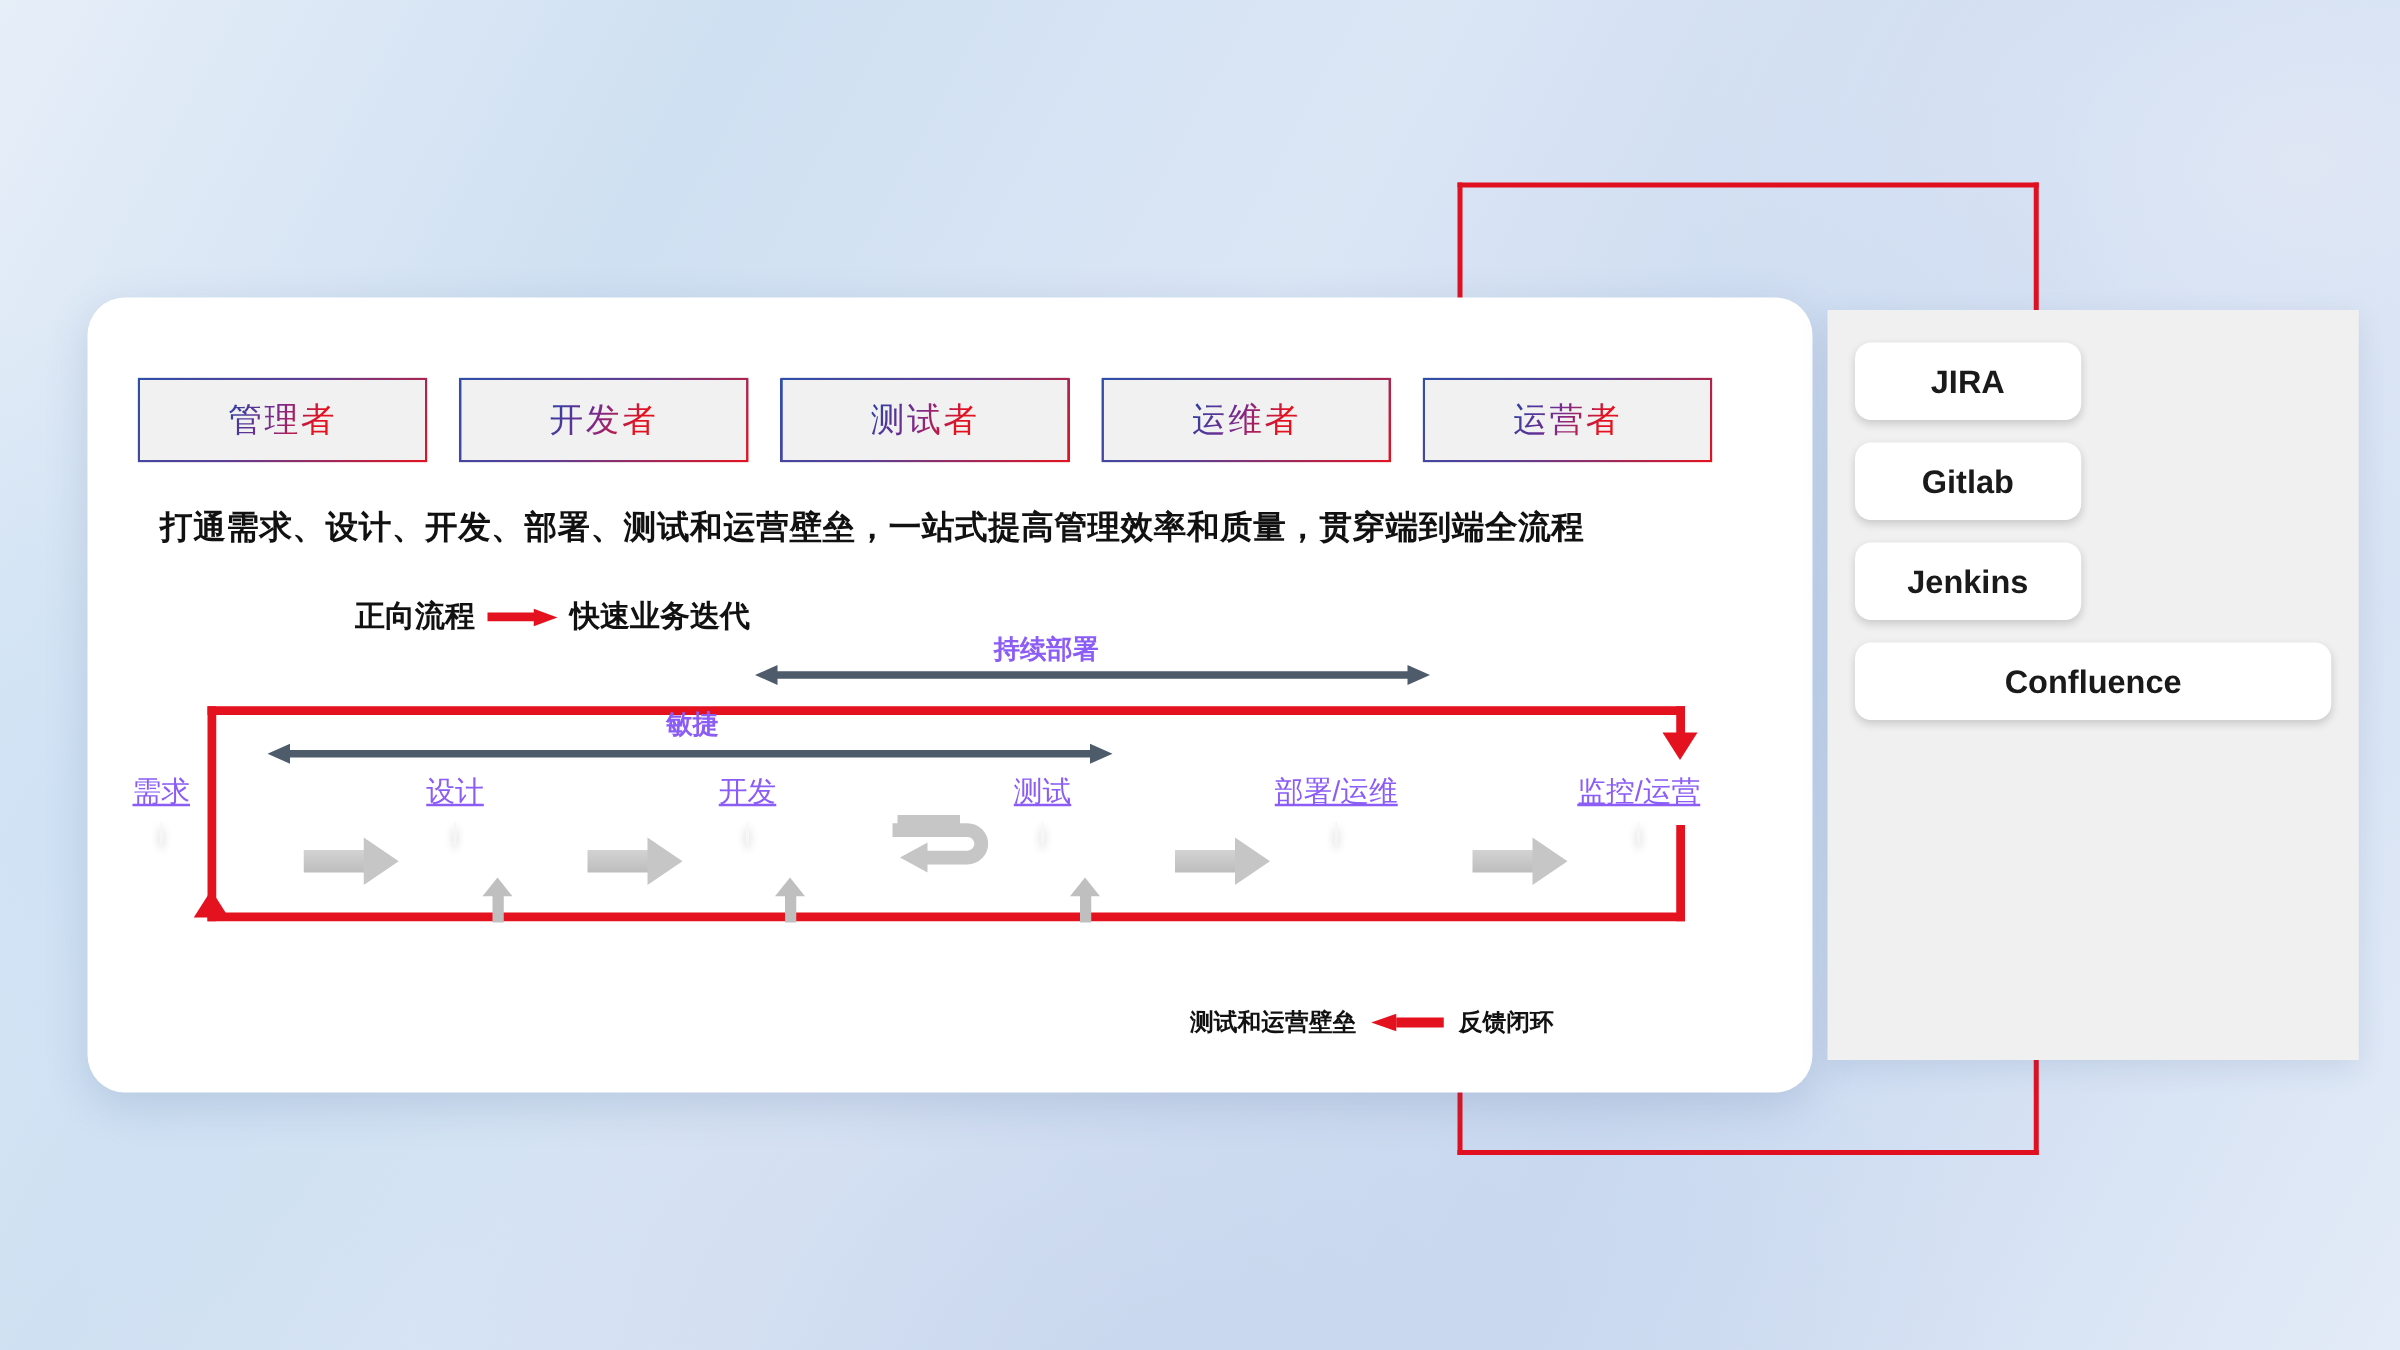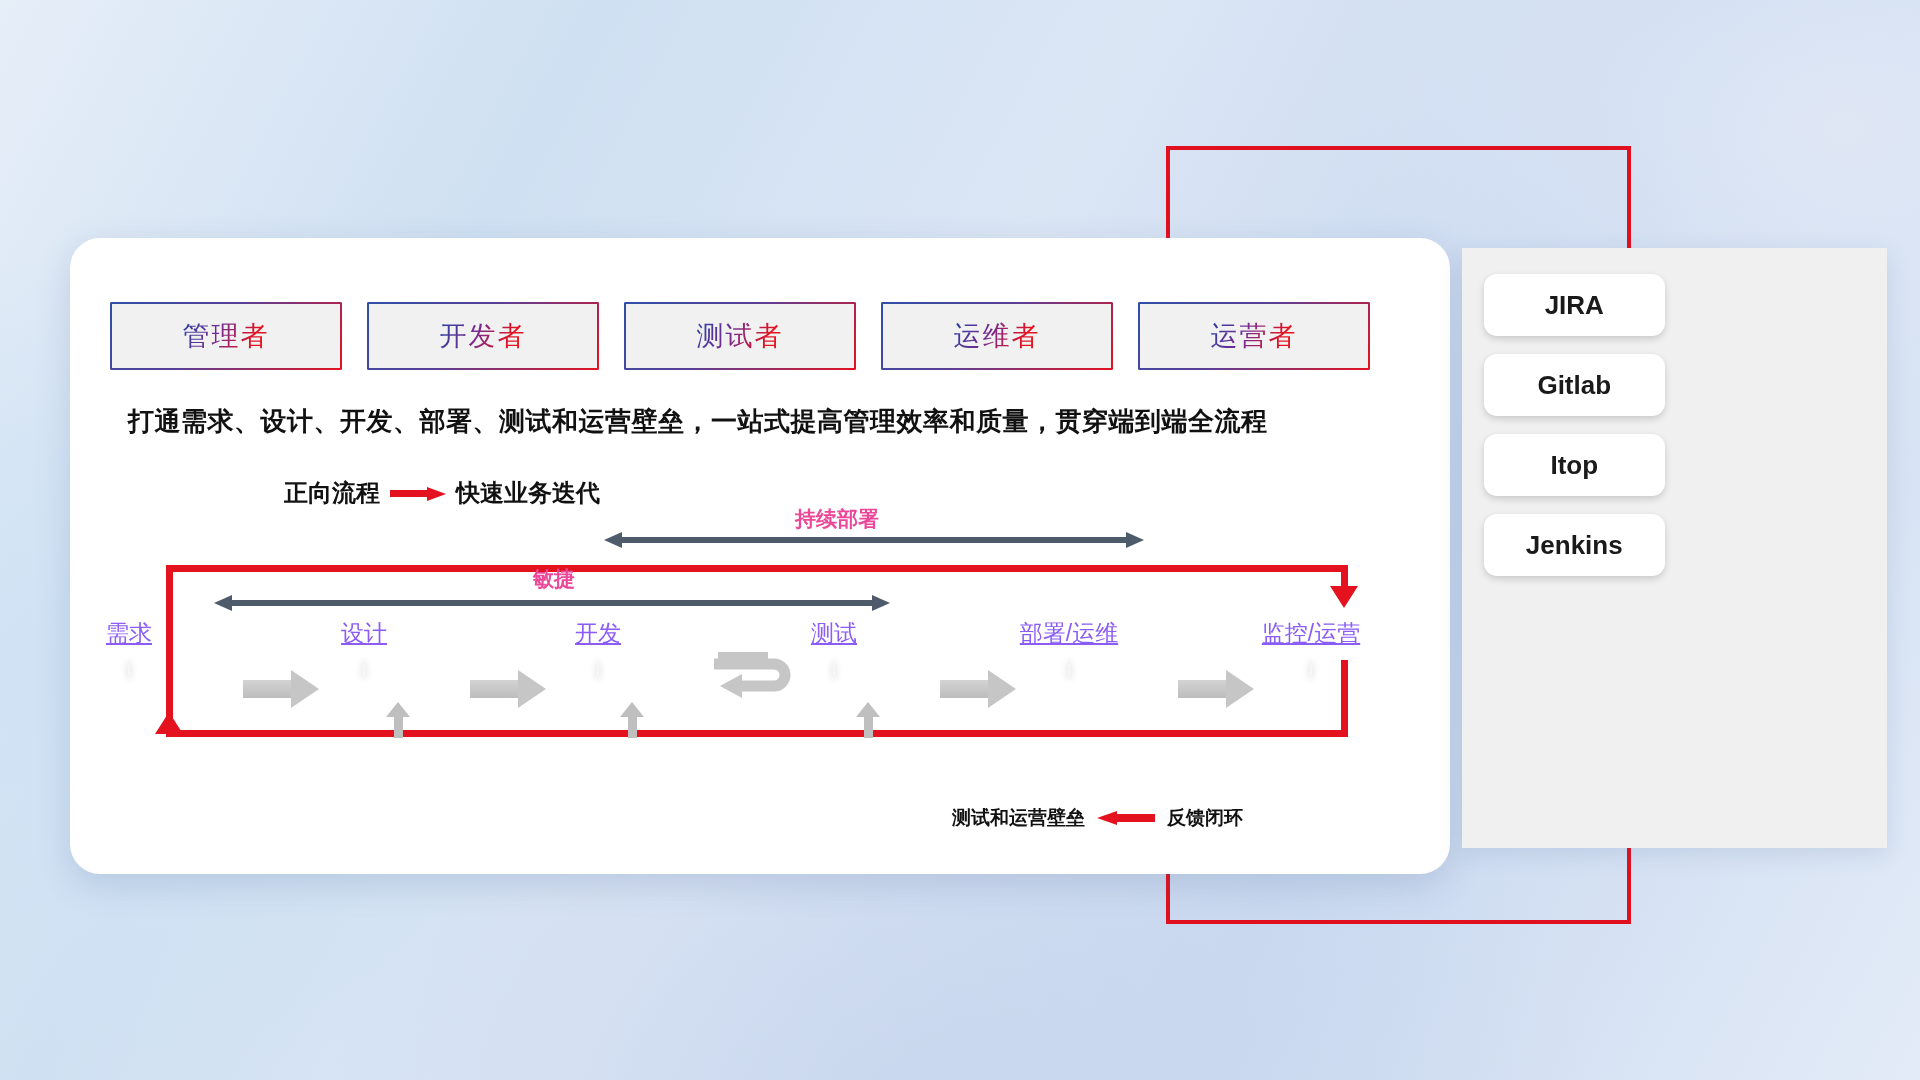--- a/index.html
+++ b/index.html
@@ -69,21 +69,21 @@
 
   
   .legend-fb{ position:absolute; left:952px; top:805px; display:flex; align-items:center; gap:12px; }
   .legend-fb .t{ font-size:19px; font-weight:bold; color:#111; }
   .arrow-red-left{ position:relative; width:58px; height:14px; }
   .arrow-red-left .shaft{ position:absolute; right:0; top:3px; width:38px; height:8px; background:#e4121f; }
   .arrow-red-left .head{ position:absolute; left:0; top:0; width:0;height:0;
     border-top:7px solid transparent; border-bottom:7px solid transparent; border-right:20px solid #e4121f; }
 
   
-  .span-label{ position:absolute; font-size:21px; font-weight:bold; color:#ec4899; }
+  .span-label{ position:absolute; font-size:21px; font-weight:bold; color:#8b5cf6; }
   .span-agile-label{ left:533px; top:565px; }
   .span-cd-label{ left:795px; top:505px; }
 
   .dbl-arrow{ position:absolute; height:16px; }
   .dbl-arrow .bar{ position:absolute; left:16px; right:16px; top:5px; height:6px; background:#4e5b6b; }
   .dbl-arrow .lh{ position:absolute; left:0; top:0; width:0;height:0;
     border-top:8px solid transparent;border-bottom:8px solid transparent;border-right:18px solid #4e5b6b; }
   .dbl-arrow .rh{ position:absolute; right:0; top:0; width:0;height:0;
     border-top:8px solid transparent;border-bottom:8px solid transparent;border-left:18px solid #4e5b6b; }
 
@@ -286,18 +286,18 @@
       <span class="head"></span>
         <span class="shaft"></span>
     </span>
     <span class="t">反馈闭环</span>
   </div>
 
   <div class="panel">
     <div class="tools">
       <div class="tool">JIRA</div>
       <div class="tool">Gitlab</div>
-      <div class="tool">Itop</div>
       <div class="tool">Jenkins</div>
+      <div class="tool wide">Confluence</div>
     </div>
   </div>
 
 </div>
 
 </body></html>

